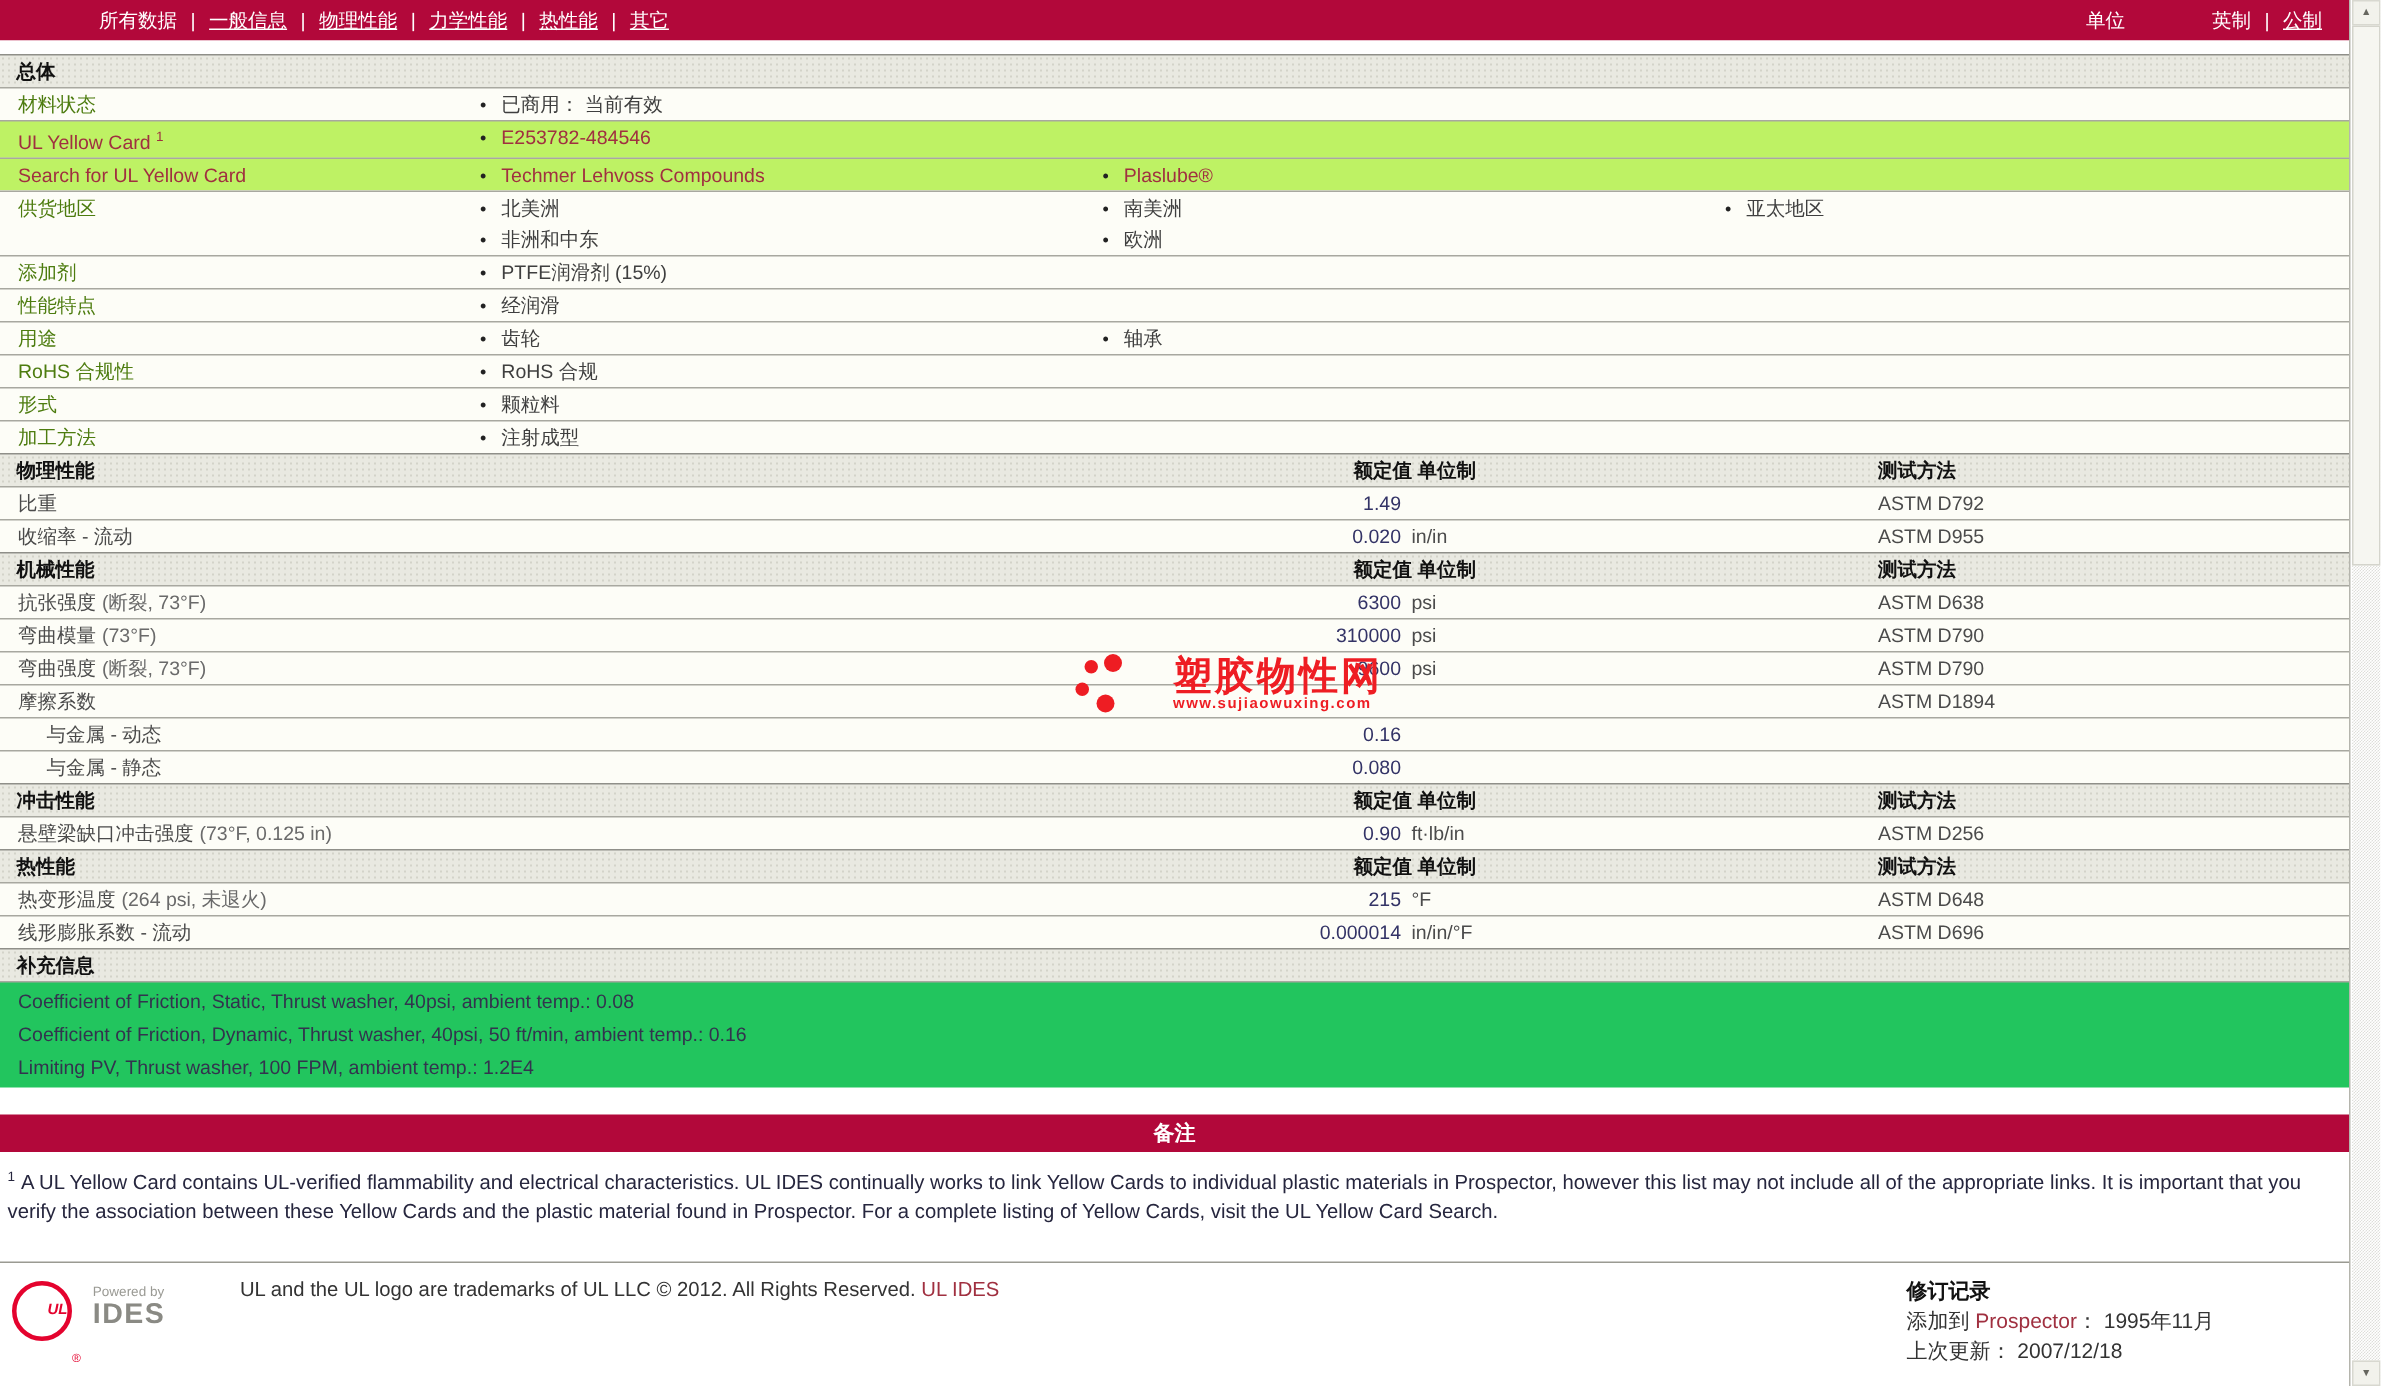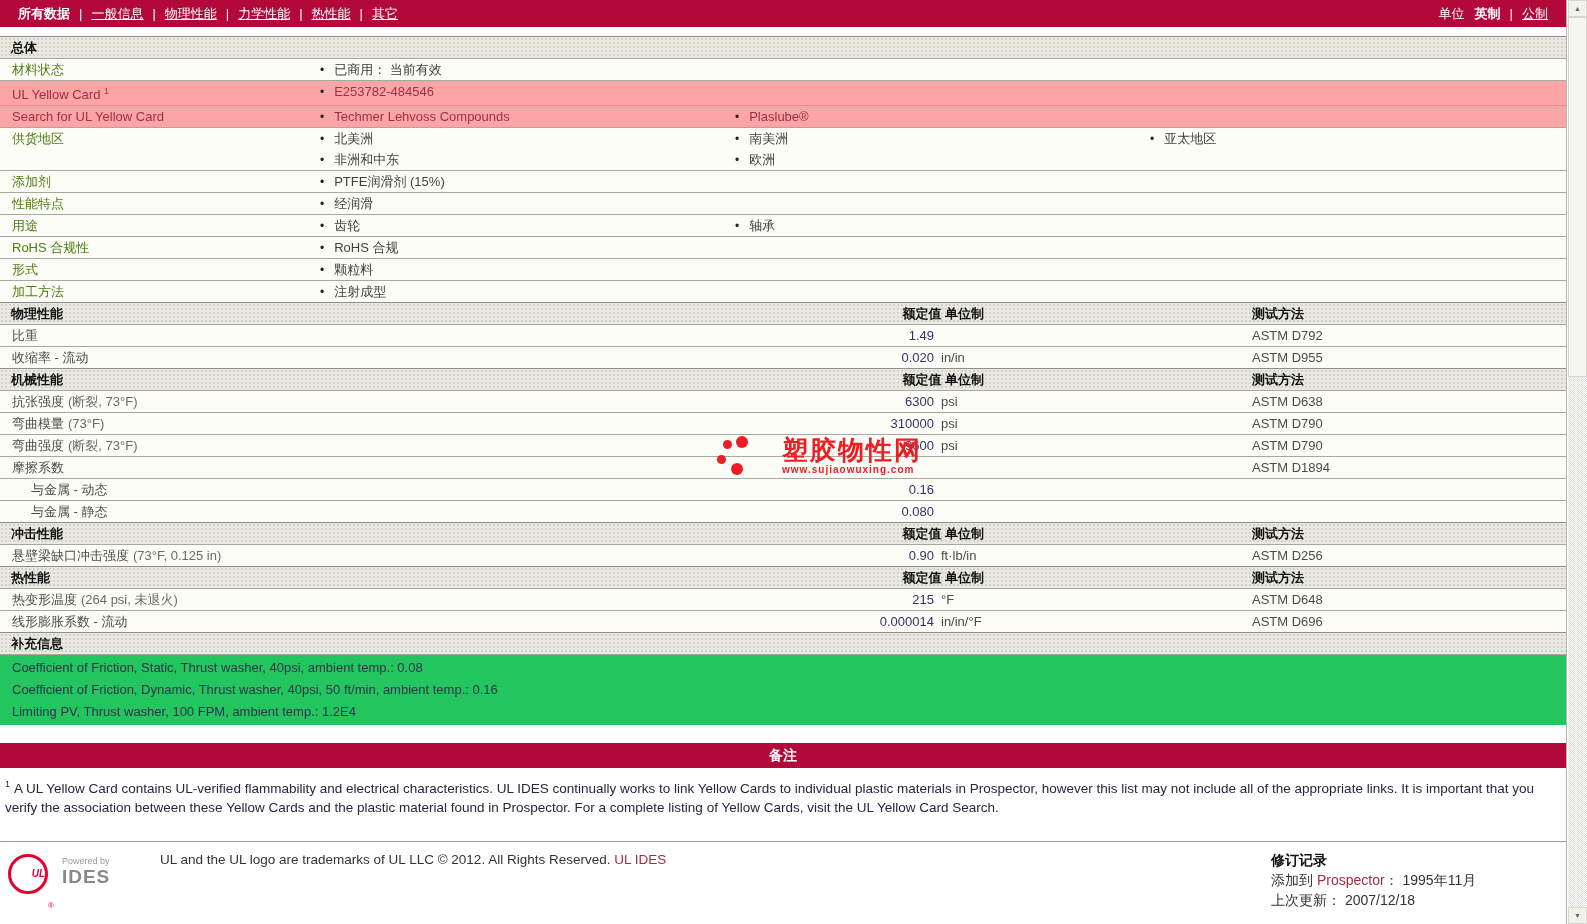--- a/index.html
+++ b/index.html
@@ -4,32 +4,32 @@
 <style>
   * { box-sizing: border-box; margin: 0; padding: 0; }
   html,body { width:1587px; height:924px; overflow:hidden; }
   body { font-family: "Liberation Sans", "DejaVu Sans", sans-serif; background:#fff; position:relative; }
   .main { position:absolute; left:0; top:0; width:1567px; height:924px; border-right:1px solid #b5b5ad; overflow:hidden; background:#fff;}
   
   .nav { height:27px; background:#b2083a; display:flex; align-items:center; padding:0 18px; color:#fff; font-size:13px; }
   .nav-left { display:flex; align-items:center; flex:1; }
   .nav-right { display:flex; align-items:center; }
   .nav-item { color:#fff; cursor:pointer; white-space:nowrap; }
-  .nav-item.current { font-weight:bold; text-decoration:none; }
+  .nav-item.current { font-weight:normal; text-decoration:none;margin-left:48px; }
   .nav-item.link { text-decoration:underline; }
   .nav-sep { margin:0 9px; color:#fff; }
   .nav-units-label { margin-right:10px; }
   .gap { height:9px; background:#fff; }
   
   .sect-hdr { height:22px; line-height:21px; border-top:1px solid #8f8f89; background-color:#e9e9e1;
     background-image: radial-gradient(#d3d3c9 1px, rgba(0,0,0,0) 1px); background-size:4px 4px;
     font-weight:bold; color:#111; font-size:13px; padding-left:11px; }
   
   .g-row { display:flex; border-top:1px solid #a8a8a0; background:#fdfdf7; min-height:22px; }
-  .g-row.hl { background:#fca5a5; }
+  .g-row.hl { background:#bef264; }
   .g-label { width:320px; padding-left:12px; line-height:21px; color:#4d7c0f; font-size:13px; }
   .g-row.hl .g-label { color:#a03040; }
   .g-label sup { font-size:9px; color:#a03040; }
   .g-col { width:415px; }
   .g-col.last { flex:1; }
   .g-item { line-height:21px; height:21px; font-size:13px; color:#3f3f3f; white-space:nowrap; }
   .bullet { color:#222; margin-right:10px; font-size:12px; }
   .mlink { color:#a03040; }
   .g-row.hl .g-item .g-text { color:#a03040; }
   

